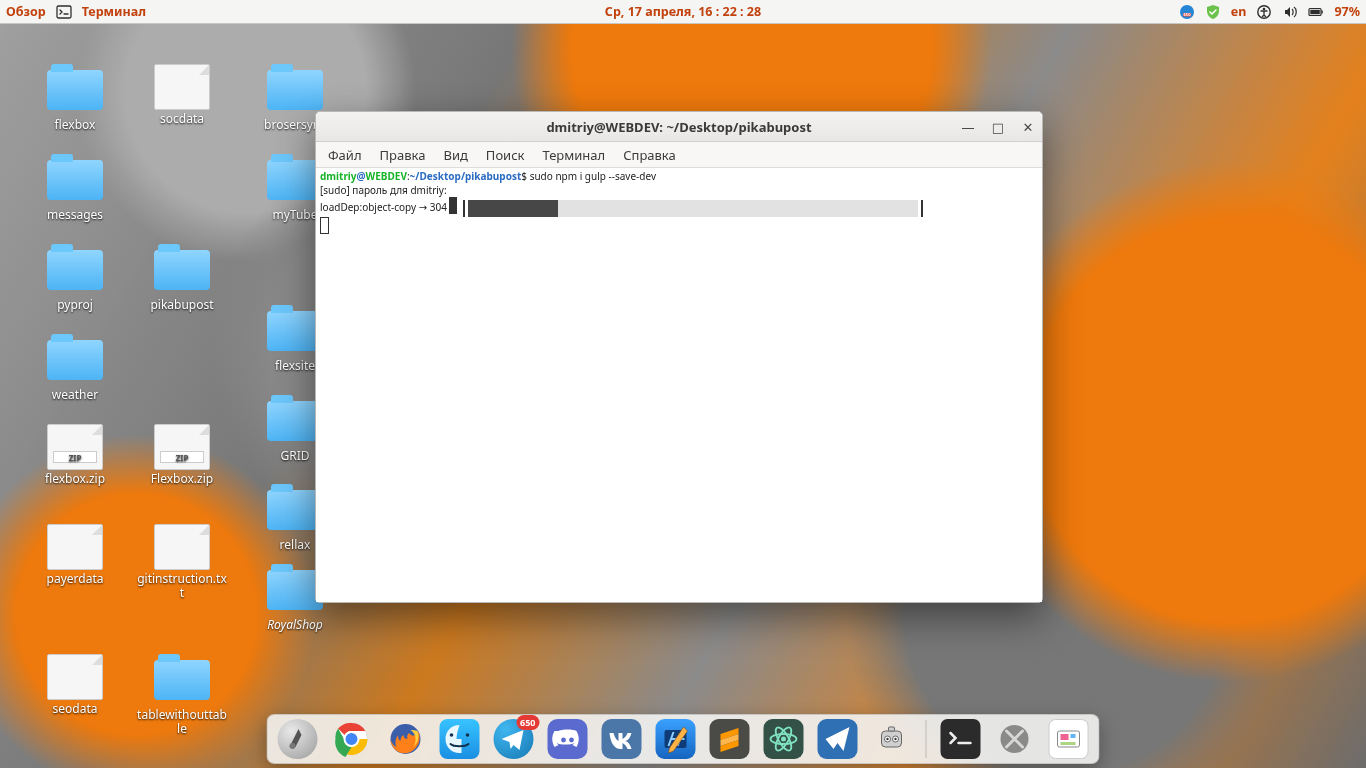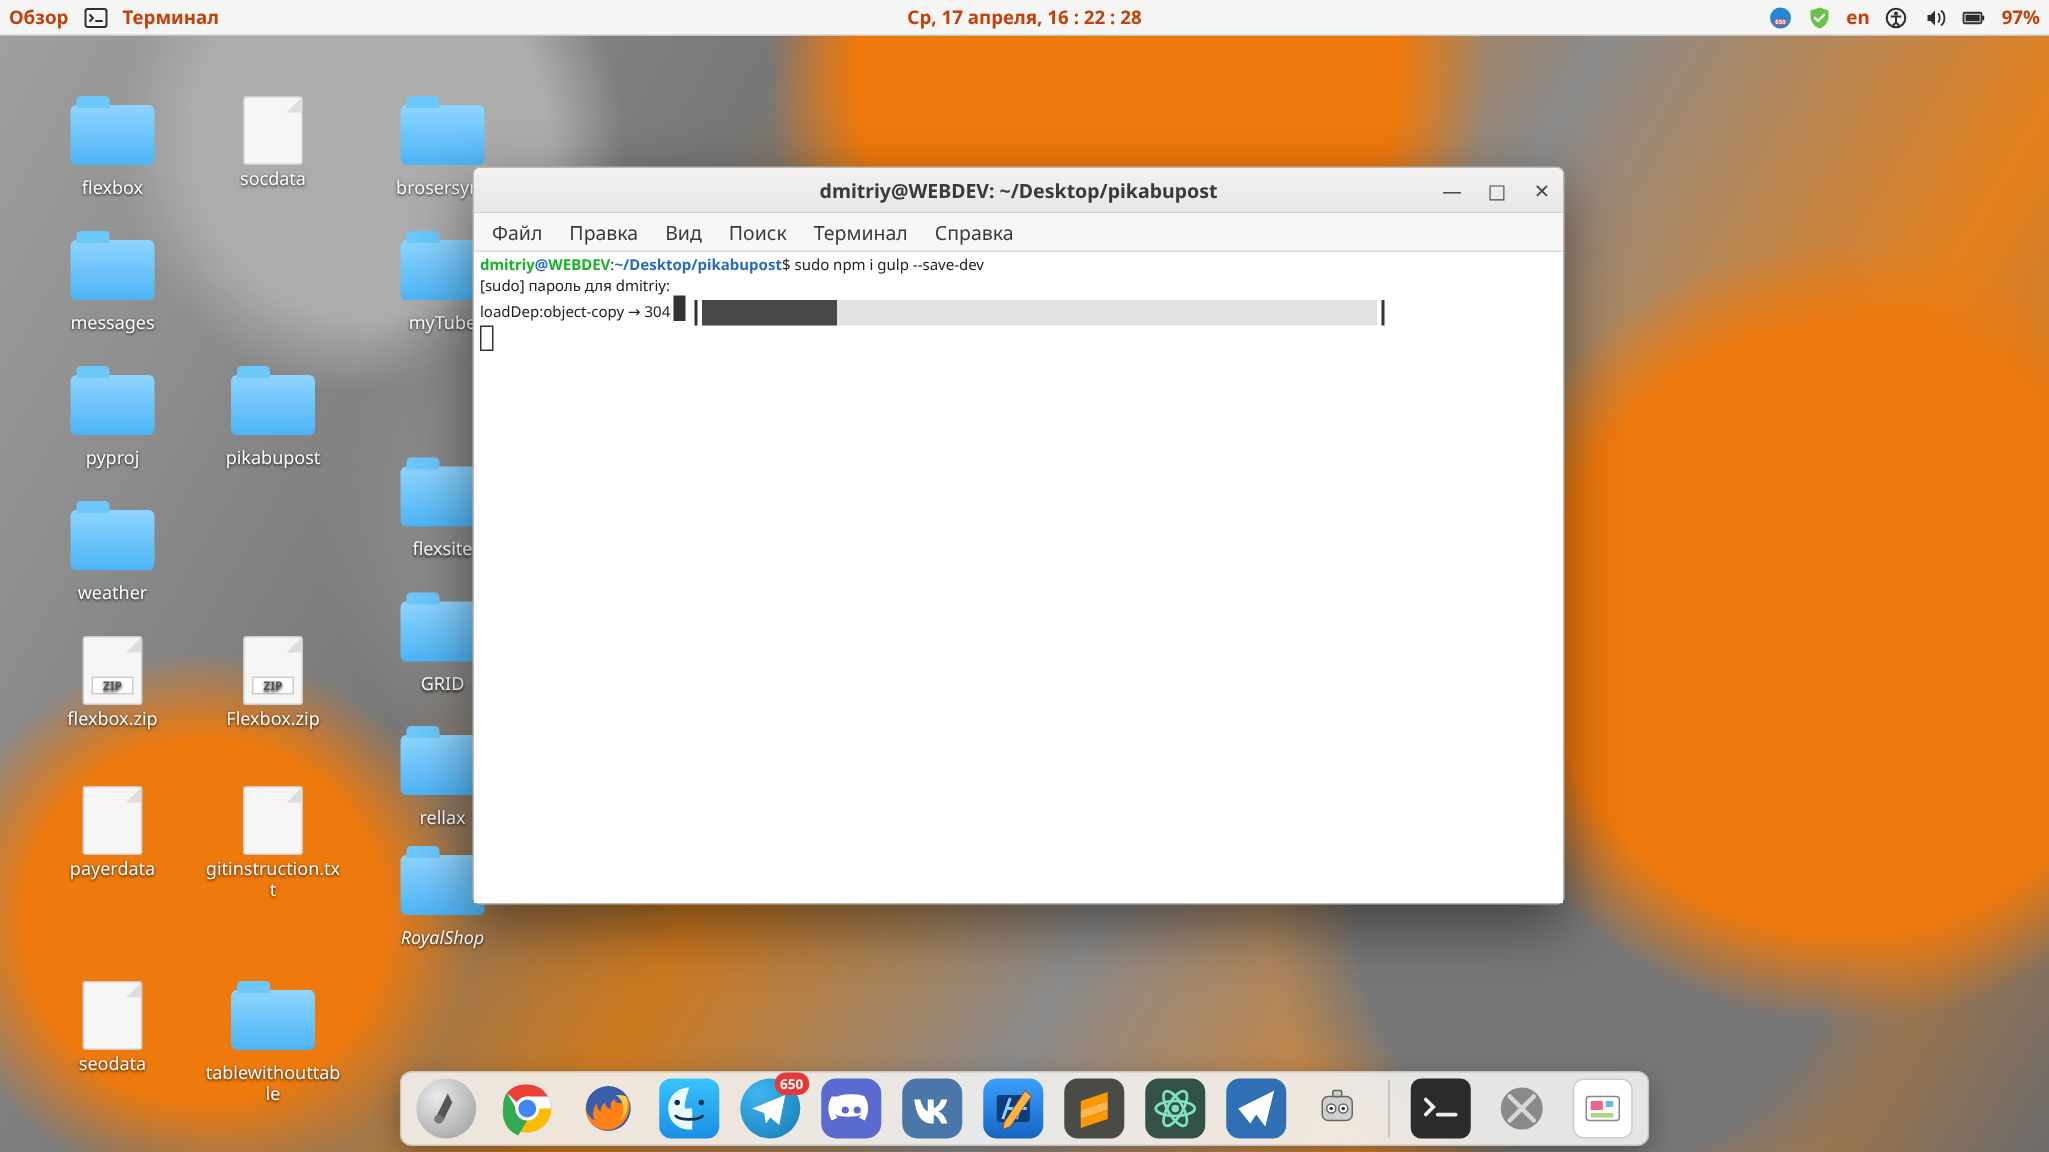--- a/index.html
+++ b/index.html
@@ -42,21 +42,21 @@
         text-shadow:0 1px 2px rgba(0,0,0,.9); }
   .di .glyph { width:56px; height:44px; margin:0 auto 4px; position:relative; }
   .di .label { line-height:1.15; word-break:break-word; padding:0 3px; }
 
   
   .folder-glyph { background:linear-gradient(#8fd5ff,#4db4f5); border-radius:4px; position:relative; height:40px; margin-top:6px;}
   .folder-glyph::before { content:""; position:absolute; top:-6px; left:4px; width:22px; height:8px;
     background:#6cc7fb; border-radius:3px 3px 0 0; }
 
   
-  .doc-glyph { background:#f6f6f6; border:1px solid #ccc; border-radius:2px; height:46px; width:40px; margin:0 auto; position:relative;}
+  .doc-glyph { background:#f6f6f6; border:1px solid #ccc; border-radius:2px; height:46px; width:56px; margin:0 auto; position:relative;}
   .doc-glyph::after{content:""; position:absolute; top:0; right:0; border-width:0 0 10px 10px; border-style:solid; border-color:transparent transparent #ddd transparent;}
   .doc-glyph .tag{ position:absolute; bottom:6px; left:5px; right:5px; height:12px; background:#fff; color:#555;
     font-size:8px; font-weight:700; display:flex; align-items:center; justify-content:center; border:1px solid #ccc;}
 
   
   .trash-glyph { width:40px; height:46px; margin:0 auto; position:relative;
     background:linear-gradient(#f3f3f3,#dcdcdc); border-radius:6px 6px 10px 10px; border:1px solid #bcbcbc;}
   .trash-glyph::before{content:"";position:absolute;top:-6px;left:4px;right:4px;height:7px;background:#e7e7e7;border:1px solid #bcbcbc;border-radius:4px;}
 
   

